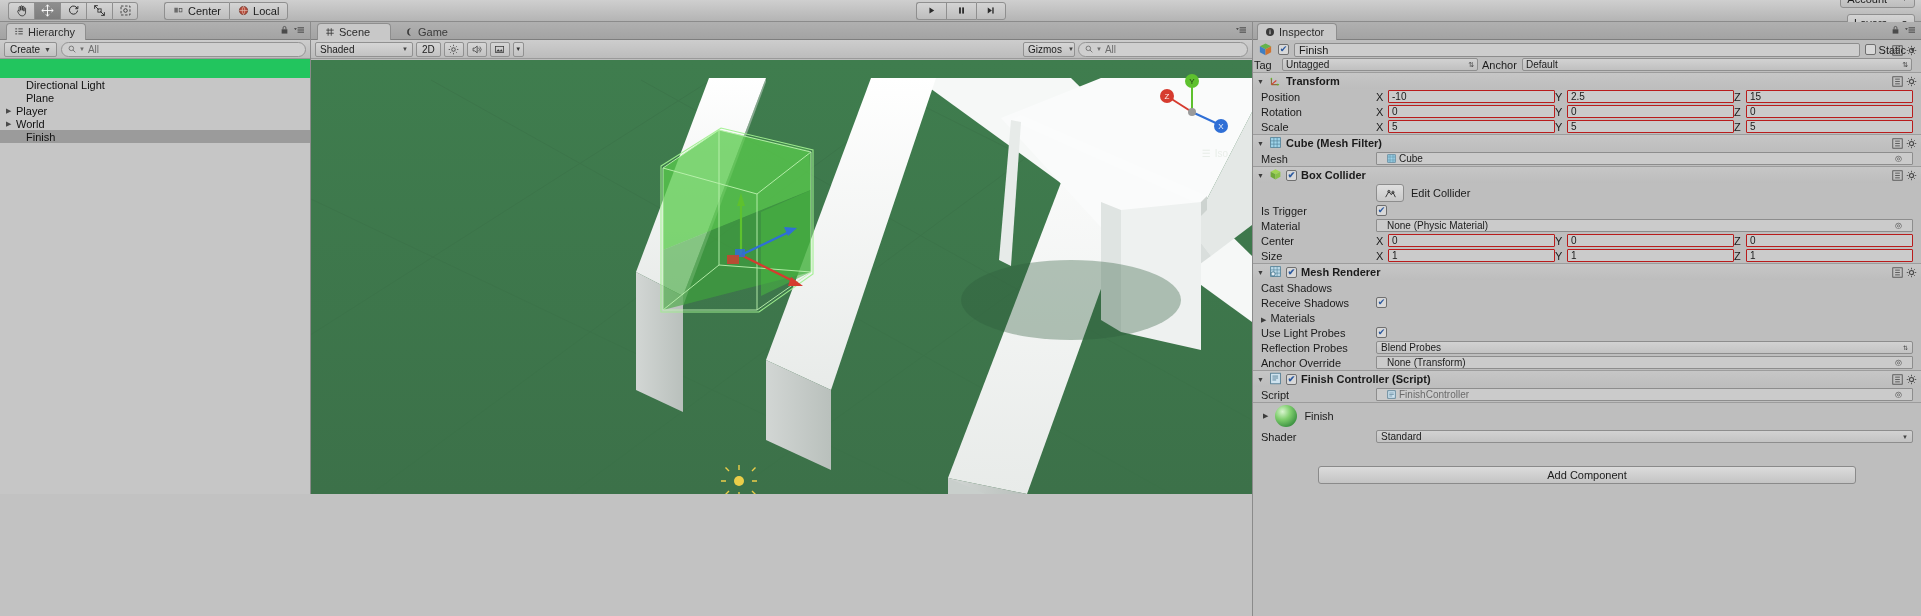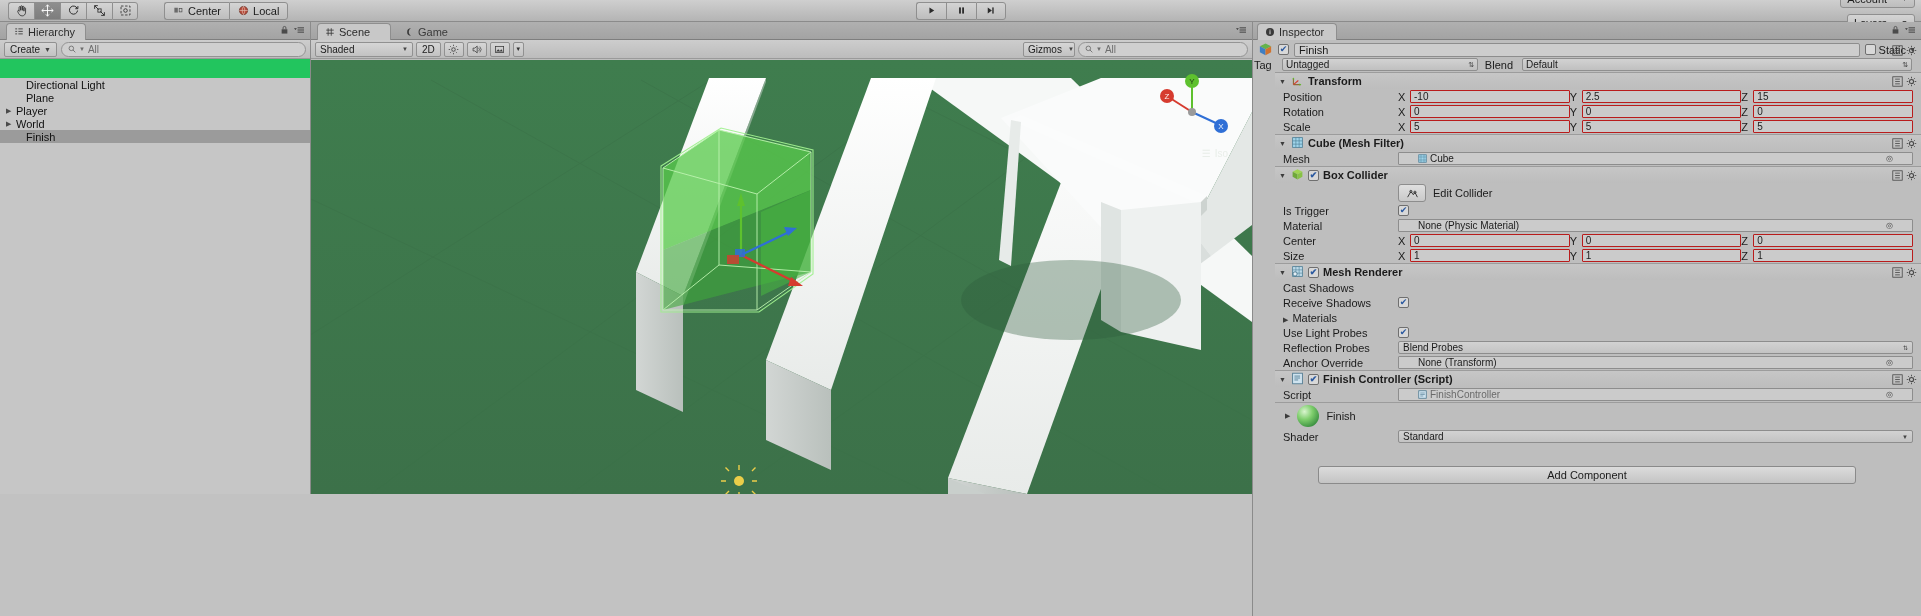--- a/index.html
+++ b/index.html
@@ -83,34 +83,34 @@
   .cubeico{ width:15px; height:15px; }
   .chk{ width:11px; height:11px; background:#d8d8d8; border:1px solid #6f6f6f; border-radius:2px;
     display:flex; align-items:center; justify-content:center; }
   .chk.on::after{ content:"✔"; font-size:9px; color:#2c5aa0; line-height:1; }
   .nmfield{ flex:1; height:14px; background:#cdcdcd; border:1px solid #8d8d8d; border-radius:2px;
     display:flex; align-items:center; padding:0 4px; font-size:11px; }
   .statwrap{ display:flex; align-items:center; gap:3px; font-size:11px; }
   .tagrow{ height:15px; display:flex; align-items:center; gap:4px; padding:0 1px; font-size:11px; }
   .sel2{ height:13px; background:linear-gradient(#d2d2d2,#c0c0c0); border:1px solid #8f8f8f;
     border-radius:2px; display:flex; align-items:center; justify-content:space-between; padding:0 3px; font-size:10px;}
-  .comp{ border-top:1px solid #9c9c9c;margin-left:22px; }
+  .comp{ border-top:1px solid #9c9c9c; }
   .comphdr{ height:16px; display:flex; align-items:center; gap:4px; padding-left:4px;
     background:linear-gradient(#c6c6c6,#bdbdbd); font-weight:bold; font-size:11px; }
   .comphdr .fold{ font-size:7px; color:#3c3c3c; width:8px; }
   .ctl{ position:absolute; right:4px; display:flex; gap:3px; align-items:center; }
   .prow{ height:15px; display:flex; align-items:center; font-size:11px; padding-left:8px; }
   .plabel{ width:115px; }
   .vecgrp{ flex:1; display:flex; gap:0; padding-right:8px; }
   .vax{ display:flex; align-items:center; flex:1; gap:3px; }
   .vax .ax{ width:9px; }
   .field{ flex:1; height:13px; background:#cbcbcb; border:1px solid #b91c1c; border-radius:1px;
     display:flex; align-items:center; padding:0 3px; font-size:10px; }
   .wfield{ flex:1; height:13px; background:#cbcbcb; border:1px solid #8d8d8d; border-radius:1px;
-    display:flex; align-items:center; padding:0 19px; font-size:10px; margin-right:8px; }
+    display:flex; align-items:center; padding:0 10px; font-size:10px; margin-right:8px; }
   .dropfield{ flex:1; height:13px; background:linear-gradient(#d2d2d2,#c3c3c3); border:1px solid #8d8d8d;
     border-radius:2px; display:flex; align-items:center; justify-content:space-between; padding:0 4px;
     font-size:10px; margin-right:8px; }
   .editcol{ height:20px; display:flex; align-items:center; padding-left:123px; gap:7px; }
   .ecbtn{ width:28px; height:18px; background:linear-gradient(#e0e0e0,#c9c9c9); border:1px solid #8d8d8d;
     border-radius:3px; display:flex; align-items:center; justify-content:center; }
   .matpreview{ height:26px; display:flex; align-items:center; gap:7px; padding-left:10px; }
   .sphere{ width:22px; height:22px; border-radius:50%;
     background:radial-gradient(circle at 34% 30%, #d9f5cf 0%, #7fce6d 38%, #3f9443 75%, #2a6b33 100%); }
   .addbtn{ position:absolute; left:65px; right:65px; bottom:132px; height:18px;
@@ -514,21 +514,21 @@
           <span style="font-size:7px;color:#444;">▼</span>
         </div>
       </div>
 
       <div class="tagrow">
         <span style="width:24px;">Tag</span>
         <div class="sel2" style="width:196px;">
           <span>Untagged</span>
           <span style="font-size:7px;color:#444;">⇅</span>
         </div>
-        <span style="width:36px;text-align:right;padding-right:5px;">Blend</span>
+        <span style="width:36px;text-align:right;padding-right:5px;">Anchor</span>
         <div class="sel2" style="flex:1;margin-right:8px;">
           <span>Default</span>
           <span style="font-size:7px;color:#444;">⇅</span>
         </div>
       </div>
 
       <div id="components">
           <div class="comp">
             <div class="comphdr">
               <span class="fold">▼</span>

